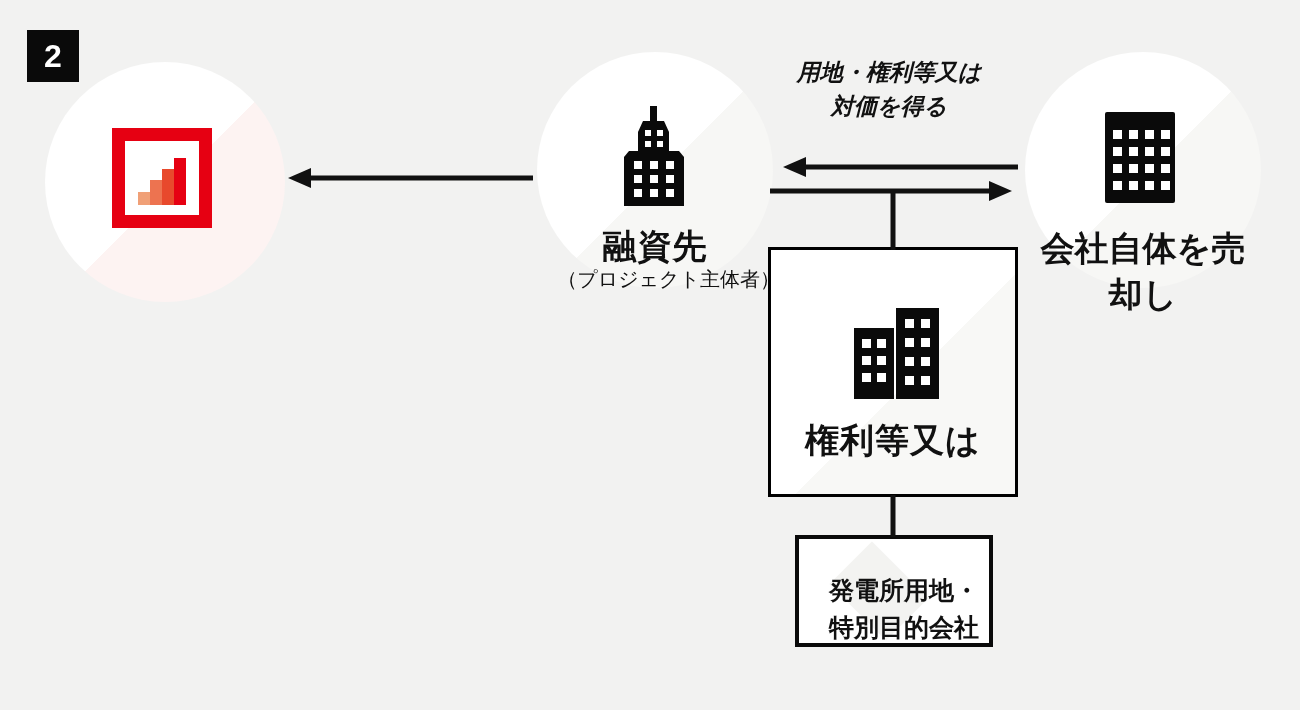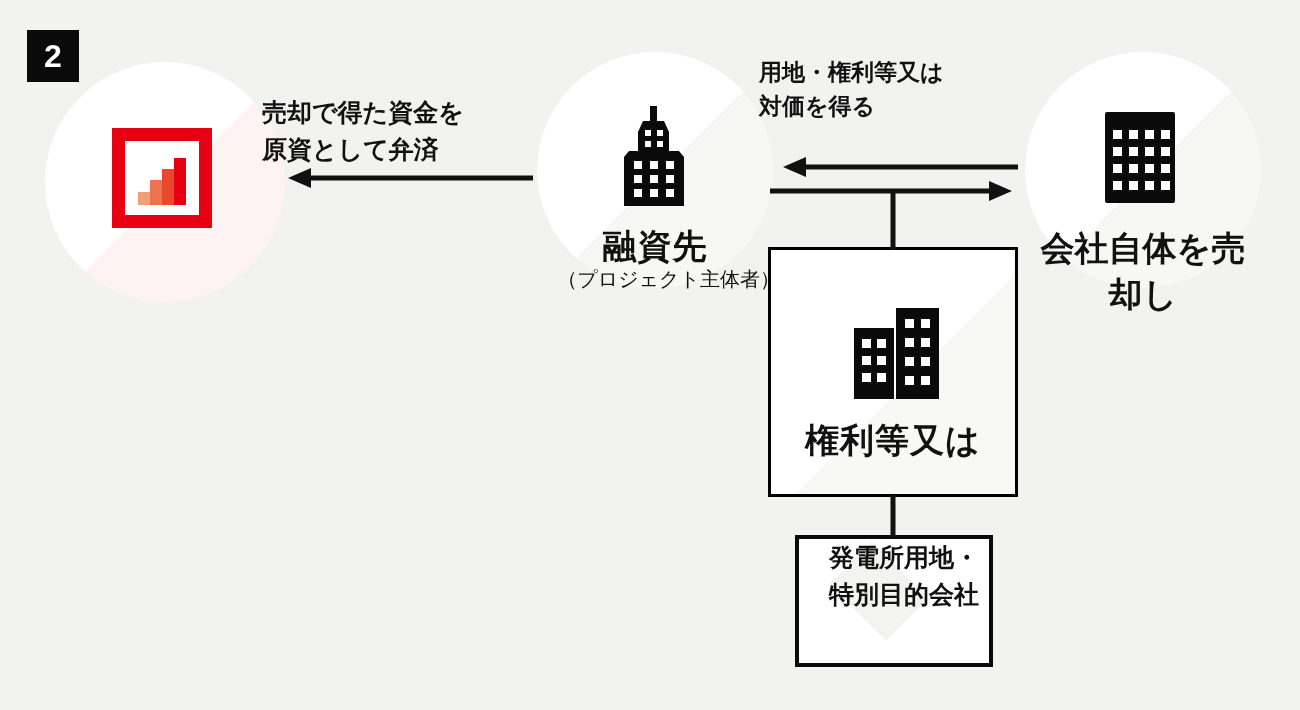--- a/index.html
+++ b/index.html
@@ -60,32 +60,32 @@
     left:0;width:100%;text-align:center;
     font-weight:700;font-size:34px;letter-spacing:1px;
   }
   .node-sublabel{
     left:-10px;width:120%;text-align:center;
     font-weight:500;font-size:20px;letter-spacing:0;
   }
 
   
   .flow-label{
-    text-align:left;font-weight:700;
+    text-align:center;font-weight:700;font-style:italic;
   }
   .flow-label div{white-space:nowrap;}
   .label-repayment{left:262px;top:94px;width:280px;font-size:25px;line-height:37px;}
   .label-sale{left:759px;top:55px;width:260px;font-size:23px;line-height:34px;}
 
   
   .asset-box{
-    left:795px;top:535px;width:198px;height:132px;
+    left:795px;top:535px;width:198px;height:112px;
     background:#fff;border:4px solid #0a0a0a;box-sizing:border-box;
     font-weight:700;font-size:25px;line-height:37px;
-    padding:0 0 0 30px;
+    padding:33px 0 0 30px;
   }
   .asset-box .watermark{
     position:absolute;left:40px;top:22px;width:80px;height:60px;
     background:#f3f3f1;transform:rotate(45deg);
   }
   .asset-box div{position:relative;white-space:nowrap;}
 
   svg{display:block;}
   .arrows{left:0;top:0;pointer-events:none;}
 </style>
@@ -100,24 +100,20 @@
 
   <div class="abs circle circle-bank">
     <div class="abs bank-logo">
       <div class="bar bar-1" style="background-color: rgb(240, 160, 119);"></div>
       <div class="bar bar-2" style="background-color: rgb(237, 115, 80);"></div>
       <div class="bar bar-3" style="background-color: rgb(232, 73, 44);"></div>
       <div class="bar bar-4" style="background-color: rgb(230, 0, 18);"></div>
     </div>
   </div>
 
-  <div class="abs flow-label label-repayment">
-    <div>売却で得た資金を</div>
-    <div>原資として弁済</div>
-  </div>
 
   <div class="abs circle circle-borrower">
     <svg class="abs" style="left:87px;top:54px;" width="60" height="100" viewBox="0 0 60 100">
       <rect x="26" y="0" width="7" height="18" fill="#0a0a0a"></rect>
       <polygon points="14,26 19,15 40,15 45,26 45,46 14,46" fill="#0a0a0a"></polygon>
       <rect x="21" y="24" width="6" height="6" fill="#fff"></rect>
       <rect x="33" y="24" width="6" height="6" fill="#fff"></rect>
       <rect x="21" y="35" width="6" height="6" fill="#fff"></rect>
       <rect x="33" y="35" width="6" height="6" fill="#fff"></rect>
       <polygon points="0,51 5,45 55,45 60,51 60,100 0,100" fill="#0a0a0a"></polygon>

